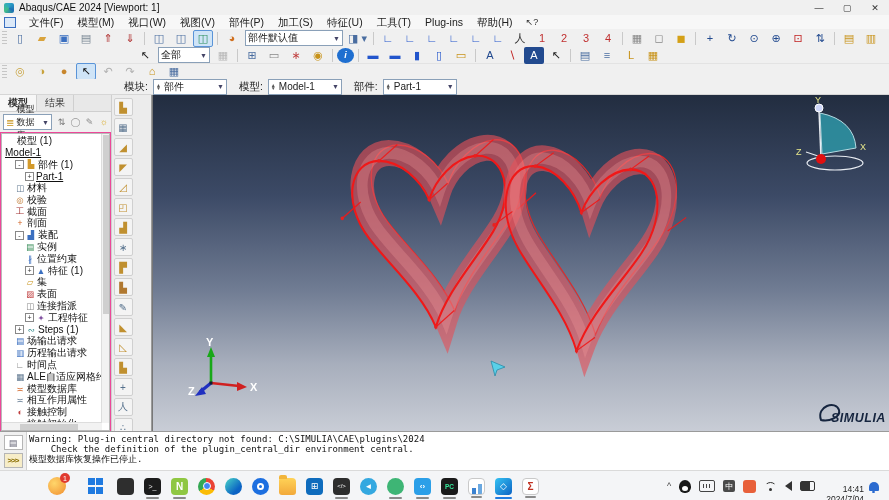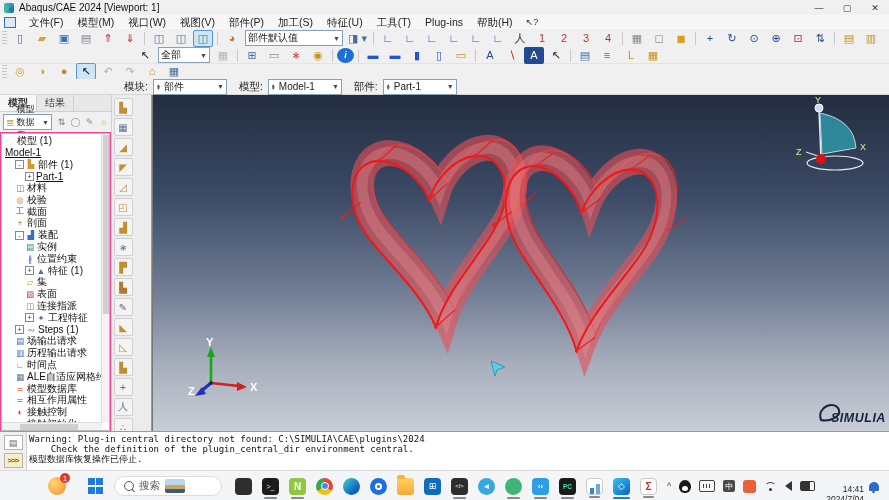--- a/index.html
+++ b/index.html
@@ -569,25 +569,20 @@
   <div id="taskbar">
     <span class="tb-widget">
       <span class="badge">1</span>
     </span>
     <span class="startbtn">
         <i></i>
         <i></i>
         <i></i>
         <i></i>
       </span>
-    <span class="searchpill">
-      <span class="mag"></span>
-      <span>搜索</span>
-      <span class="ship"></span>
-    </span>
     <span class="apps" id="tb-apps">
         <span class="app a-dark"></span>
         <span class="app a-term">&gt;_<span class="ul"></span></span>
         <span class="app a-npp">N<span class="ul"></span></span>
         <span class="app a-chrome"></span>
         <span class="app a-edge"></span>
         <span class="app a-ring"></span>
         <span class="app a-folder"></span>
         <span class="app a-store">⊞</span>
         <span class="app a-code">&lt;/&gt;<span class="ul"></span></span>

